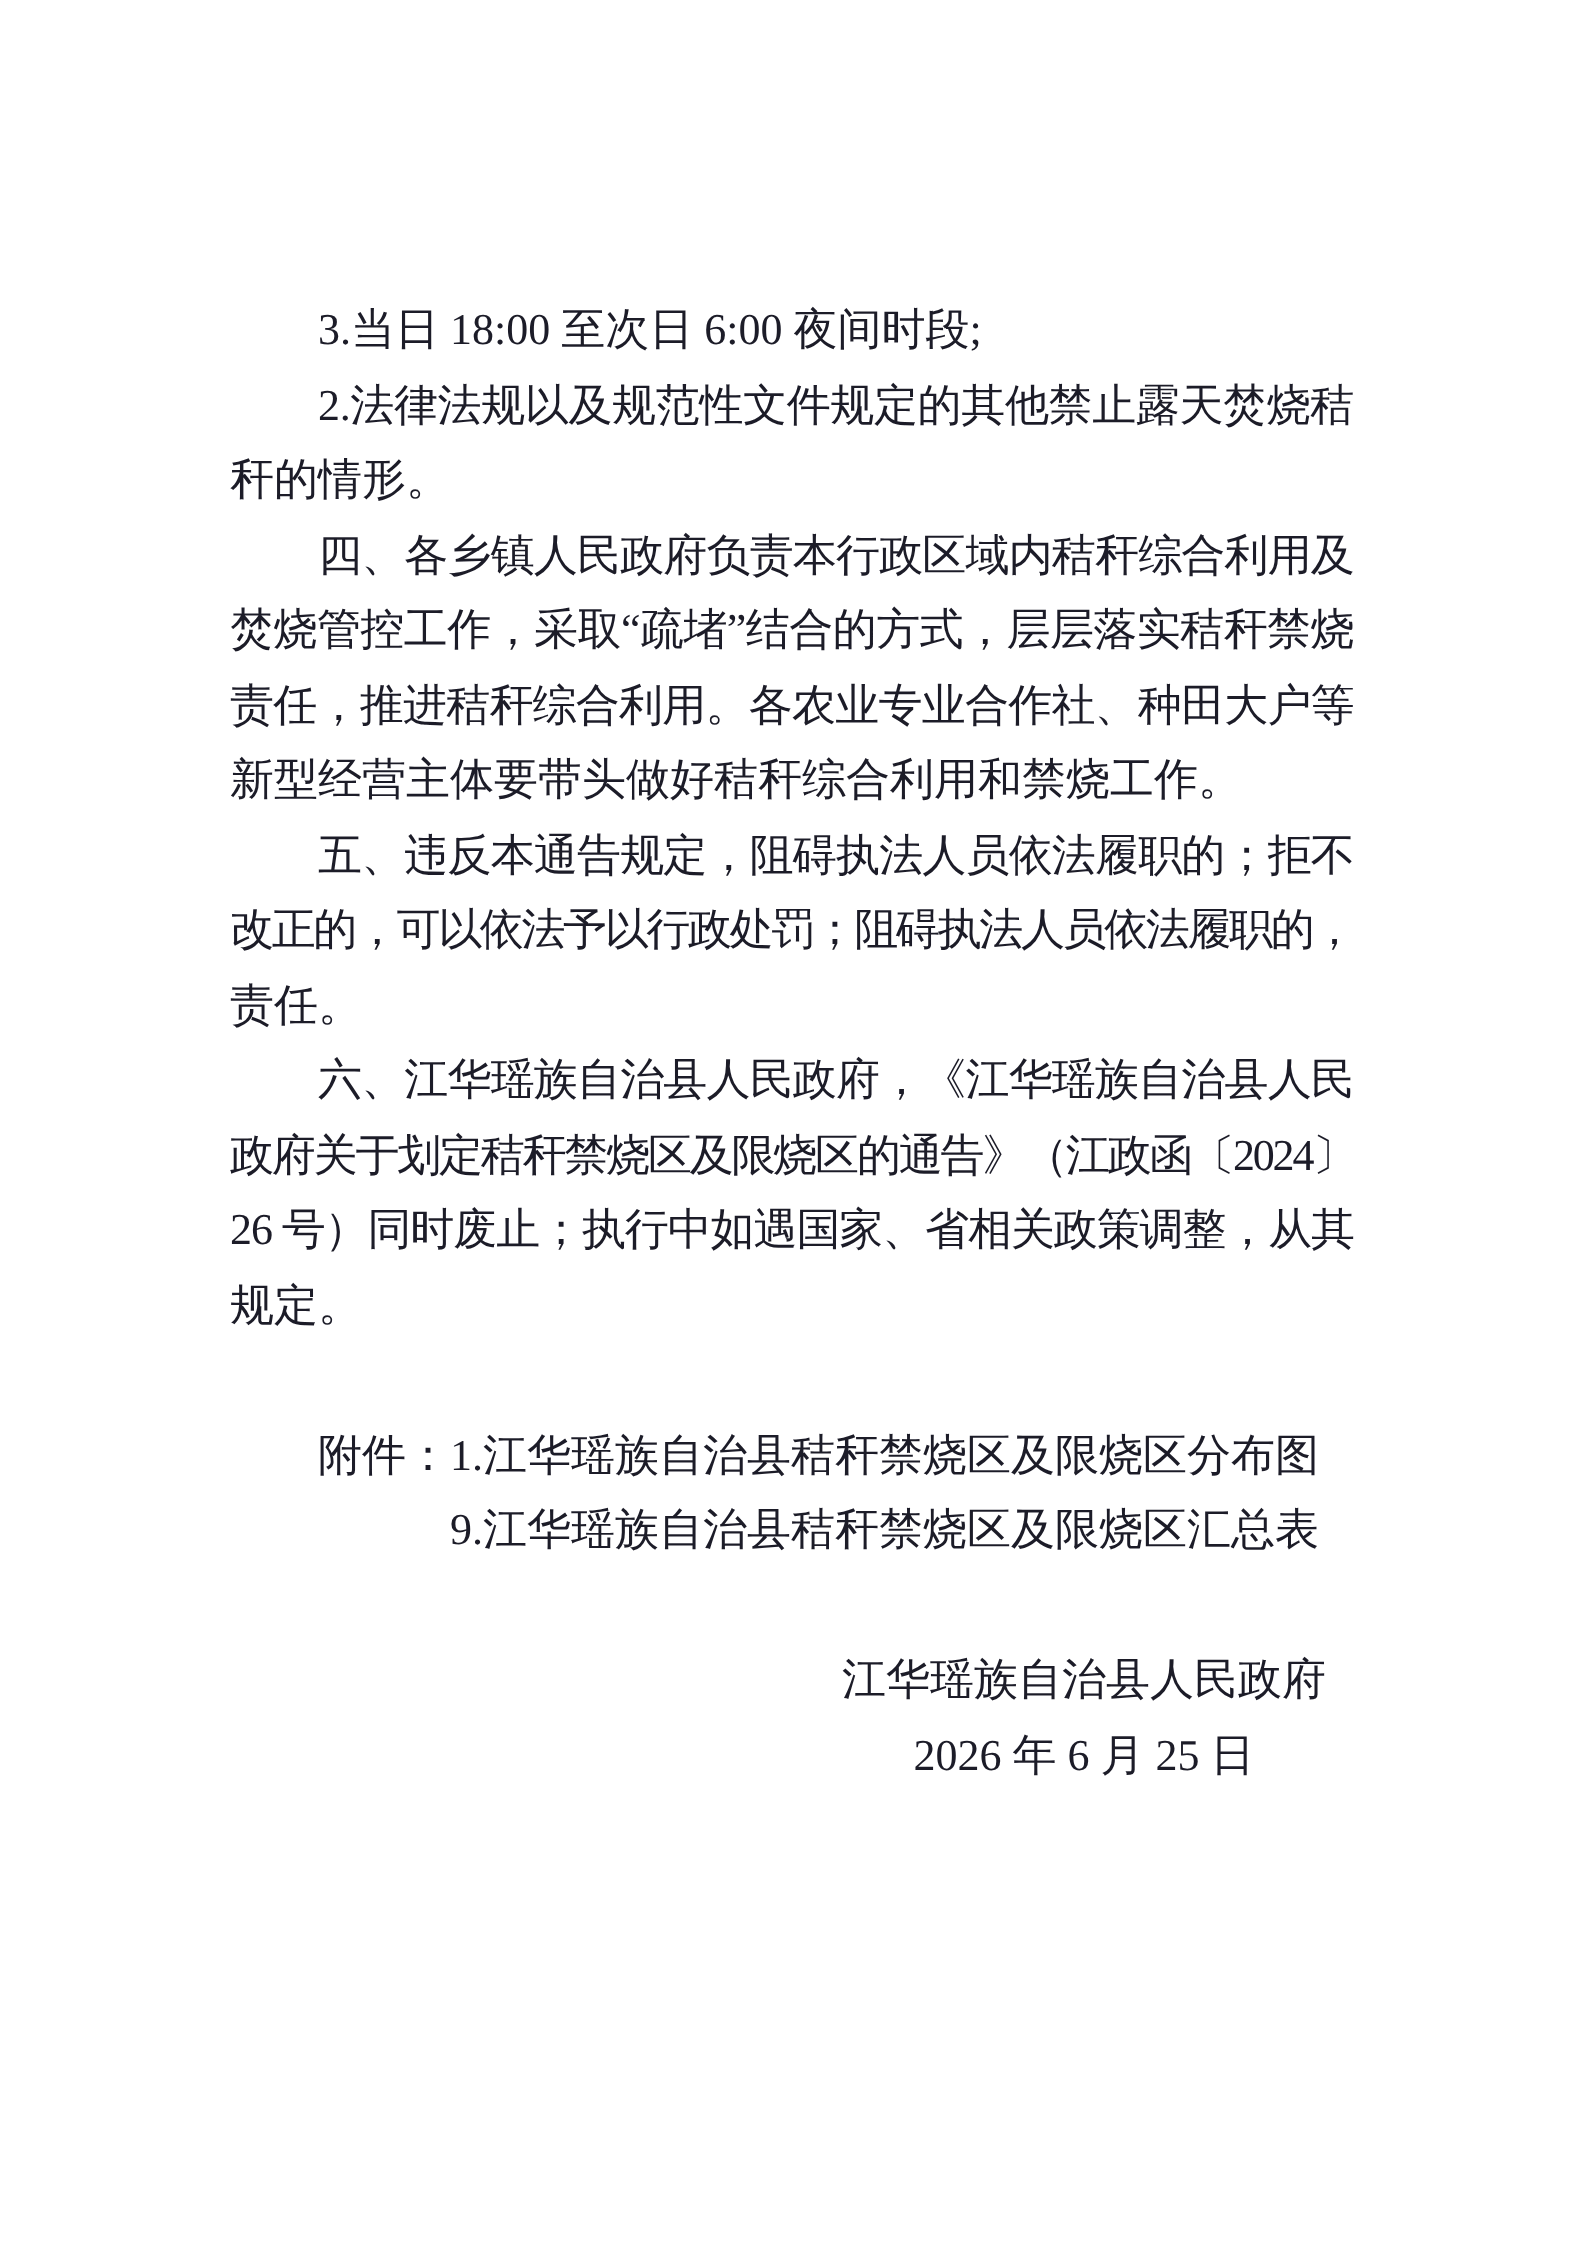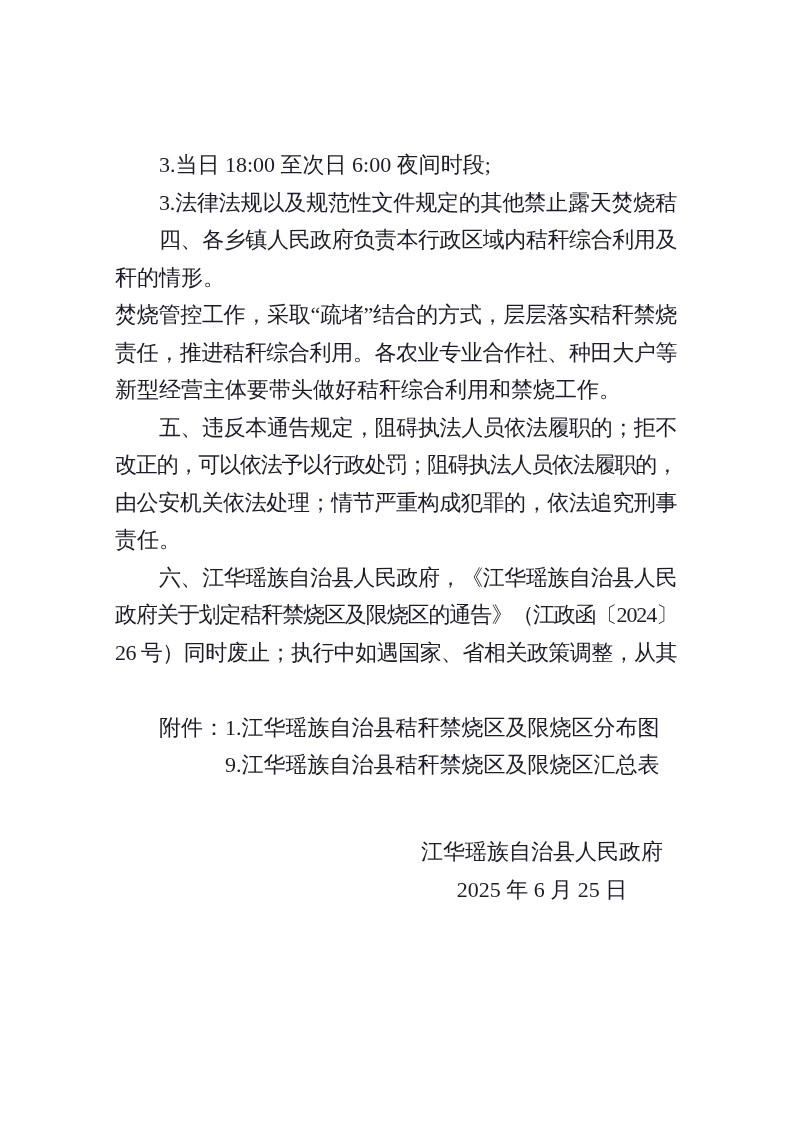--- a/index.html
+++ b/index.html
@@ -41,61 +41,60 @@
     display: inline-block;
     white-space: nowrap;
   }
   .signature {
     text-align: right;
     padding-right: 14px;
   }
   .signature-inner {
     display: inline-block;
     text-align: center;
-    margin-top: 12px;
   }
   .signature-inner .line {
     text-align: center;
   }
   .signature-inner .issuer-line {
     text-align: right;
   }
 </style>
 </head>
 <body>
 
 <div class="page" style="background: rgb(255, 255, 255); color: rgb(28, 28, 40);">
   <div class="content">
 
     <div class="line indent"><span class="txt">3.当日 18:00 至次日 6:00 夜间时段;</span></div>
-    <div class="line indent fit"><span class="txt" style="letter-spacing: -0.18px;">3.法律法规以及规范性文件规定的其他禁止露天焚烧秸</span></div>
+    <div class="line indent fit"><span class="txt" style="letter-spacing: -0.18px;">2.法律法规以及规范性文件规定的其他禁止露天焚烧秸</span></div>
+    <div class="line"><span class="txt">秆的情形。</span></div>
+
     <div class="line indent fit"><span class="txt" style="letter-spacing: -0.416667px;">四、各乡镇人民政府负责本行政区域内秸秆综合利用及</span></div>
-
-    <div class="line"><span class="txt">秆的情形。</span></div>
     <div class="line fit"><span class="txt" style="letter-spacing: -0.278935px;">焚烧管控工作，采取“疏堵”结合的方式，层层落实秸秆禁烧</span></div>
     <div class="line fit"><span class="txt" style="letter-spacing: -0.384615px;">责任，推进秸秆综合利用。各农业专业合作社、种田大户等</span></div>
     <div class="line"><span class="txt">新型经营主体要带头做好秸秆综合利用和禁烧工作。</span></div>
 
     <div class="line indent fit"><span class="txt" style="letter-spacing: -0.416667px;">五、违反本通告规定，阻碍执法人员依法履职的；拒不</span></div>
     <div class="line fit"><span class="txt" style="letter-spacing: -1.18519px; text-align: center;">改正的，可以依法予以行政处罚；阻碍执法人员依法履职的，</span></div>
-    <div class="line fit"><span class="txt" style="letter-spacing: -0.384615px;">由公安机关依法处理；情节严重构成犯罪的，依法追究刑事</span></div>
     <div class="line"><span class="txt">责任。</span></div>
 
     <div class="line indent fit"><span class="txt" style="letter-spacing: -0.416667px;">六、江华瑶族自治县人民政府，《江华瑶族自治县人民</span></div>
     <div class="line fit"><span class="txt" style="letter-spacing: -1.10345px;">政府关于划定秸秆禁烧区及限烧区的通告》（江政函〔2024〕</span></div>
     <div class="line fit"><span class="txt" style="letter-spacing: -0.553571px;">26 号）同时废止；执行中如遇国家、省相关政策调整，从其</span></div>
+    <div class="line"><span class="txt">规定。</span></div>
 
     <div class="spacer"></div>
 
     <div class="line indent"><span class="txt">附件：</span><span class="txt">1.江华瑶族自治县秸秆禁烧区及限烧区分布图</span></div>
     <div class="line indent-hang"><span class="txt">9.江华瑶族自治县秸秆禁烧区及限烧区汇总表</span></div>
 
     <div class="spacer"></div>
 
     <div class="signature">
       <div class="signature-inner">
         <div class="line issuer-line"><span class="txt">江华瑶族自治县人民政府</span></div>
-        <div class="line"><span class="txt">2025 年 6 月 25 日</span></div>
+        <div class="line"><span class="txt">2026 年 6 月 25 日</span></div>
       </div>
     </div>
 
   </div>
 </div>
 
 </body></html>

